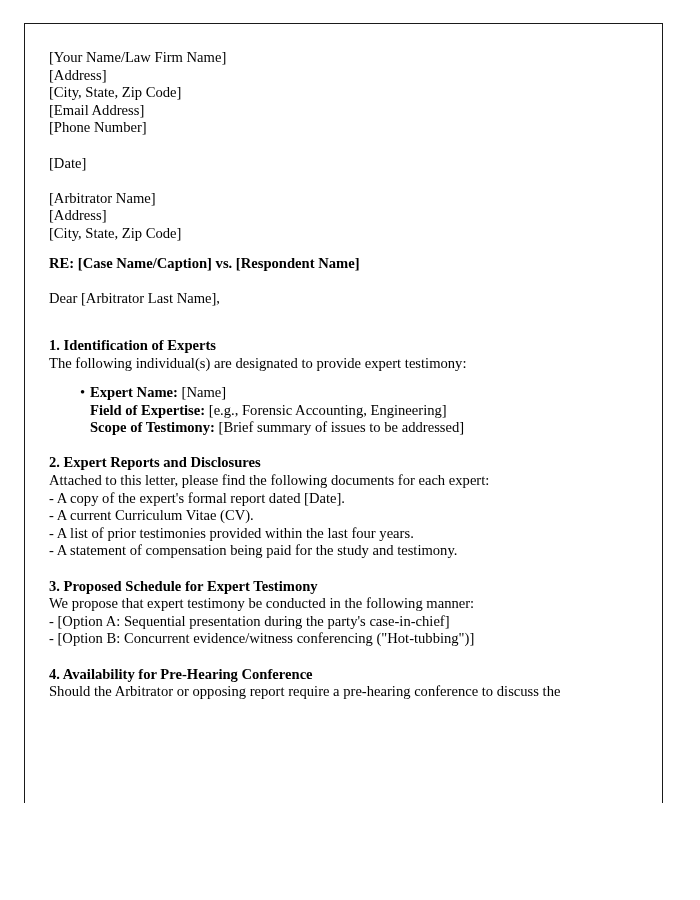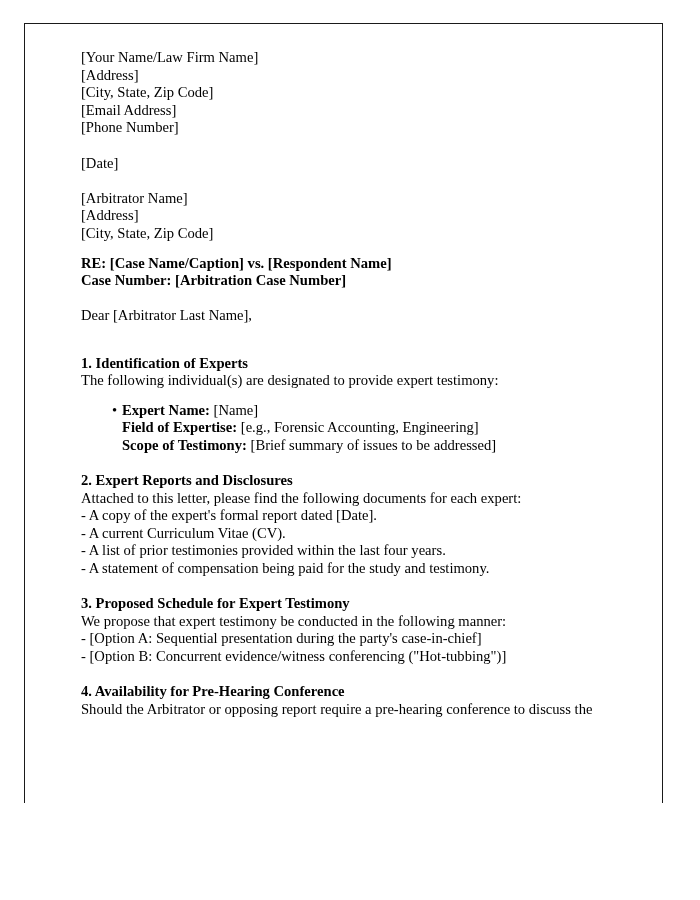--- a/index.html
+++ b/index.html
@@ -31,21 +31,20 @@
     overflow: hidden;
   }
 
   .doc-body {
     position: absolute;
     left: 24px;
     top: 25px;
     width: 566px;
     font-size: 14.6px;
     line-height: 17.6px;
-    margin-left: 32px;
   }
 
   .line {
     white-space: pre-wrap;
   }
 
   .blank {
     height: 17.6px;
   }
 
@@ -98,21 +97,20 @@
     <div>
       <div class="line">[Arbitrator Name]</div>
       <div class="line">[Address]</div>
       <div class="line">[City, State, Zip Code]</div>
     </div>
 
     <div class="blank-sm"></div>
 
     <div>
       <div class="line bold">RE: [Case Name/Caption] vs. [Respondent Name]</div>
-      <div class="line bold">Case Number: [Arbitration Case Number]</div>
     </div>
 
     <div class="blank"></div>
 
     <div class="line">Dear [Arbitrator Last Name],</div>
 
     <div class="blank"></div>
 
 
     <div class="blank-sm"></div>

